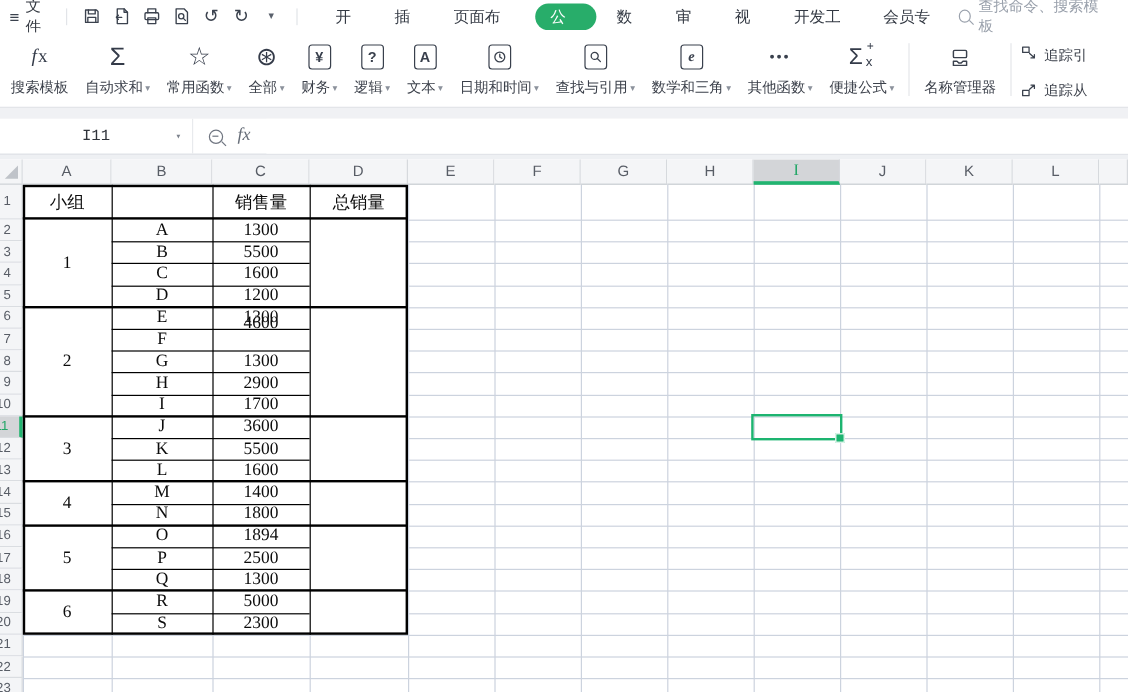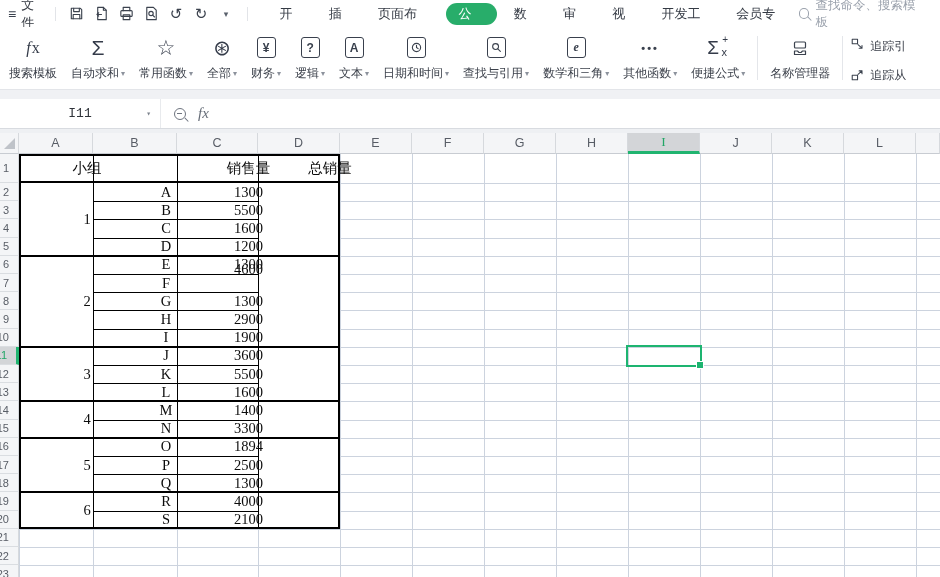--- a/index.html
+++ b/index.html
@@ -74,21 +74,21 @@
   .corner-tri{position:absolute;right:3px;bottom:4px;width:0;height:0;
               border-bottom:11px solid #bfc3c9;border-left:11px solid transparent;}
   .rh{position:absolute;left:0;width:19px;background:#f4f5f7;border-right:1px solid #d6d9dd;
       border-bottom:1px solid #dadde1;box-sizing:border-box;font-size:11px;color:#585d66;
       display:flex;align-items:center;justify-content:flex-end;padding-right:9px;overflow:hidden;}
   .rh.sel{background:#d3d5d8;color:#21a666;border-right:3px solid #21b470;}
   .gl{position:absolute;background:#ccd3de;}
   .tline{position:absolute;background:#000;}
   #tablebox{position:absolute;border:2px solid #000;background:#fff;box-sizing:border-box;}
   .tcell{position:absolute;display:flex;align-items:center;justify-content:center;
-         font-family:"Liberation Serif","DejaVu Serif",serif;font-size:14.5px;color:#0c0c0c;margin-left:31px;}
+         font-family:"Liberation Serif","DejaVu Serif",serif;font-size:14.5px;color:#0c0c0c;}
   #selbox{position:absolute;border:2px solid #1db470;box-sizing:border-box;}
   #selhandle{position:absolute;width:6px;height:6px;background:#1db470;border:1px solid #fff;box-sizing:content-box;}
 </style>
 </head>
 <body>
 
 <div id="app">
 
   <div id="titlebar">
     <div class="tb-file">
@@ -384,57 +384,57 @@
       <div class="tcell" style="left:94px;top:141.0px;width:82px;height:18.2px">F</div>
       <div class="tcell" style="left:178px;top:127px;width:79px;height:18.2px">4600</div>
       <div class="tline" style="left:93px;top:141.0px;width:165px;height:1px"></div>
       <div class="tcell" style="left:94px;top:159.2px;width:82px;height:18.2px">G</div>
       <div class="tcell" style="left:178px;top:159.2px;width:79px;height:18.2px">1300</div>
       <div class="tline" style="left:93px;top:159.2px;width:165px;height:1px"></div>
       <div class="tcell" style="left:94px;top:177.4px;width:82px;height:18.2px">H</div>
       <div class="tcell" style="left:178px;top:177.4px;width:79px;height:18.2px">2900</div>
       <div class="tline" style="left:93px;top:177.4px;width:165px;height:1px"></div>
       <div class="tcell" style="left:94px;top:195.6px;width:82px;height:18.2px">I</div>
-      <div class="tcell" style="left:178px;top:195.6px;width:79px;height:18.2px">1900</div>
+      <div class="tcell" style="left:178px;top:195.6px;width:79px;height:18.2px">1700</div>
       <div class="tline" style="left:93px;top:195.6px;width:165px;height:1px"></div>
       <div class="tline" style="left:19px;top:212.8px;width:321px;height:2px"></div>
       <div class="tcell" style="left:20px;top:213.8px;width:72px;height:54.6px">3</div>
       <div class="tcell" style="left:259px;top:213.8px;width:80px;height:54.6px"></div>
       <div class="tcell" style="left:94px;top:213.8px;width:82px;height:18.2px">J</div>
       <div class="tcell" style="left:178px;top:213.8px;width:79px;height:18.2px">3600</div>
       <div class="tcell" style="left:94px;top:232.0px;width:82px;height:18.2px">K</div>
       <div class="tcell" style="left:178px;top:232.0px;width:79px;height:18.2px">5500</div>
       <div class="tline" style="left:93px;top:232.0px;width:165px;height:1px"></div>
       <div class="tcell" style="left:94px;top:250.2px;width:82px;height:18.2px">L</div>
       <div class="tcell" style="left:178px;top:250.2px;width:79px;height:18.2px">1600</div>
       <div class="tline" style="left:93px;top:250.2px;width:165px;height:1px"></div>
       <div class="tline" style="left:19px;top:267.4px;width:321px;height:2px"></div>
       <div class="tcell" style="left:20px;top:268.4px;width:72px;height:36.4px">4</div>
       <div class="tcell" style="left:259px;top:268.4px;width:80px;height:36.4px"></div>
       <div class="tcell" style="left:94px;top:268.4px;width:82px;height:18.2px">M</div>
       <div class="tcell" style="left:178px;top:268.4px;width:79px;height:18.2px">1400</div>
       <div class="tcell" style="left:94px;top:286.6px;width:82px;height:18.2px">N</div>
-      <div class="tcell" style="left:178px;top:286.6px;width:79px;height:18.2px">3300</div>
+      <div class="tcell" style="left:178px;top:286.6px;width:79px;height:18.2px">1800</div>
       <div class="tline" style="left:93px;top:286.6px;width:165px;height:1px"></div>
       <div class="tline" style="left:19px;top:303.8px;width:321px;height:2px"></div>
       <div class="tcell" style="left:20px;top:304.8px;width:72px;height:54.6px">5</div>
       <div class="tcell" style="left:259px;top:304.8px;width:80px;height:54.6px"></div>
       <div class="tcell" style="left:94px;top:304.8px;width:82px;height:18.2px">O</div>
       <div class="tcell" style="left:178px;top:304.8px;width:79px;height:18.2px">1894</div>
       <div class="tcell" style="left:94px;top:323.0px;width:82px;height:18.2px">P</div>
       <div class="tcell" style="left:178px;top:323.0px;width:79px;height:18.2px">2500</div>
       <div class="tline" style="left:93px;top:323.0px;width:165px;height:1px"></div>
       <div class="tcell" style="left:94px;top:341.2px;width:82px;height:18.2px">Q</div>
       <div class="tcell" style="left:178px;top:341.2px;width:79px;height:18.2px">1300</div>
       <div class="tline" style="left:93px;top:341.2px;width:165px;height:1px"></div>
       <div class="tline" style="left:19px;top:358.4px;width:321px;height:2px"></div>
       <div class="tcell" style="left:20px;top:359.4px;width:72px;height:36.4px">6</div>
       <div class="tcell" style="left:259px;top:359.4px;width:80px;height:36.4px"></div>
       <div class="tcell" style="left:94px;top:359.4px;width:82px;height:18.2px">R</div>
-      <div class="tcell" style="left:178px;top:359.4px;width:79px;height:18.2px">4000</div>
+      <div class="tcell" style="left:178px;top:359.4px;width:79px;height:18.2px">5000</div>
       <div class="tcell" style="left:94px;top:377.6px;width:82px;height:18.2px">S</div>
-      <div class="tcell" style="left:178px;top:377.6px;width:79px;height:18.2px">2100</div>
+      <div class="tcell" style="left:178px;top:377.6px;width:79px;height:18.2px">2300</div>
       <div class="tline" style="left:93px;top:377.6px;width:165px;height:1px"></div>
       <div id="selbox" style="left:626px;top:211.8px;width:76px;height:22.2px"></div>
       <div id="selhandle" style="left:696px;top:228.0px"></div>
     </div>
 
 </div>
 
 </body></html>

